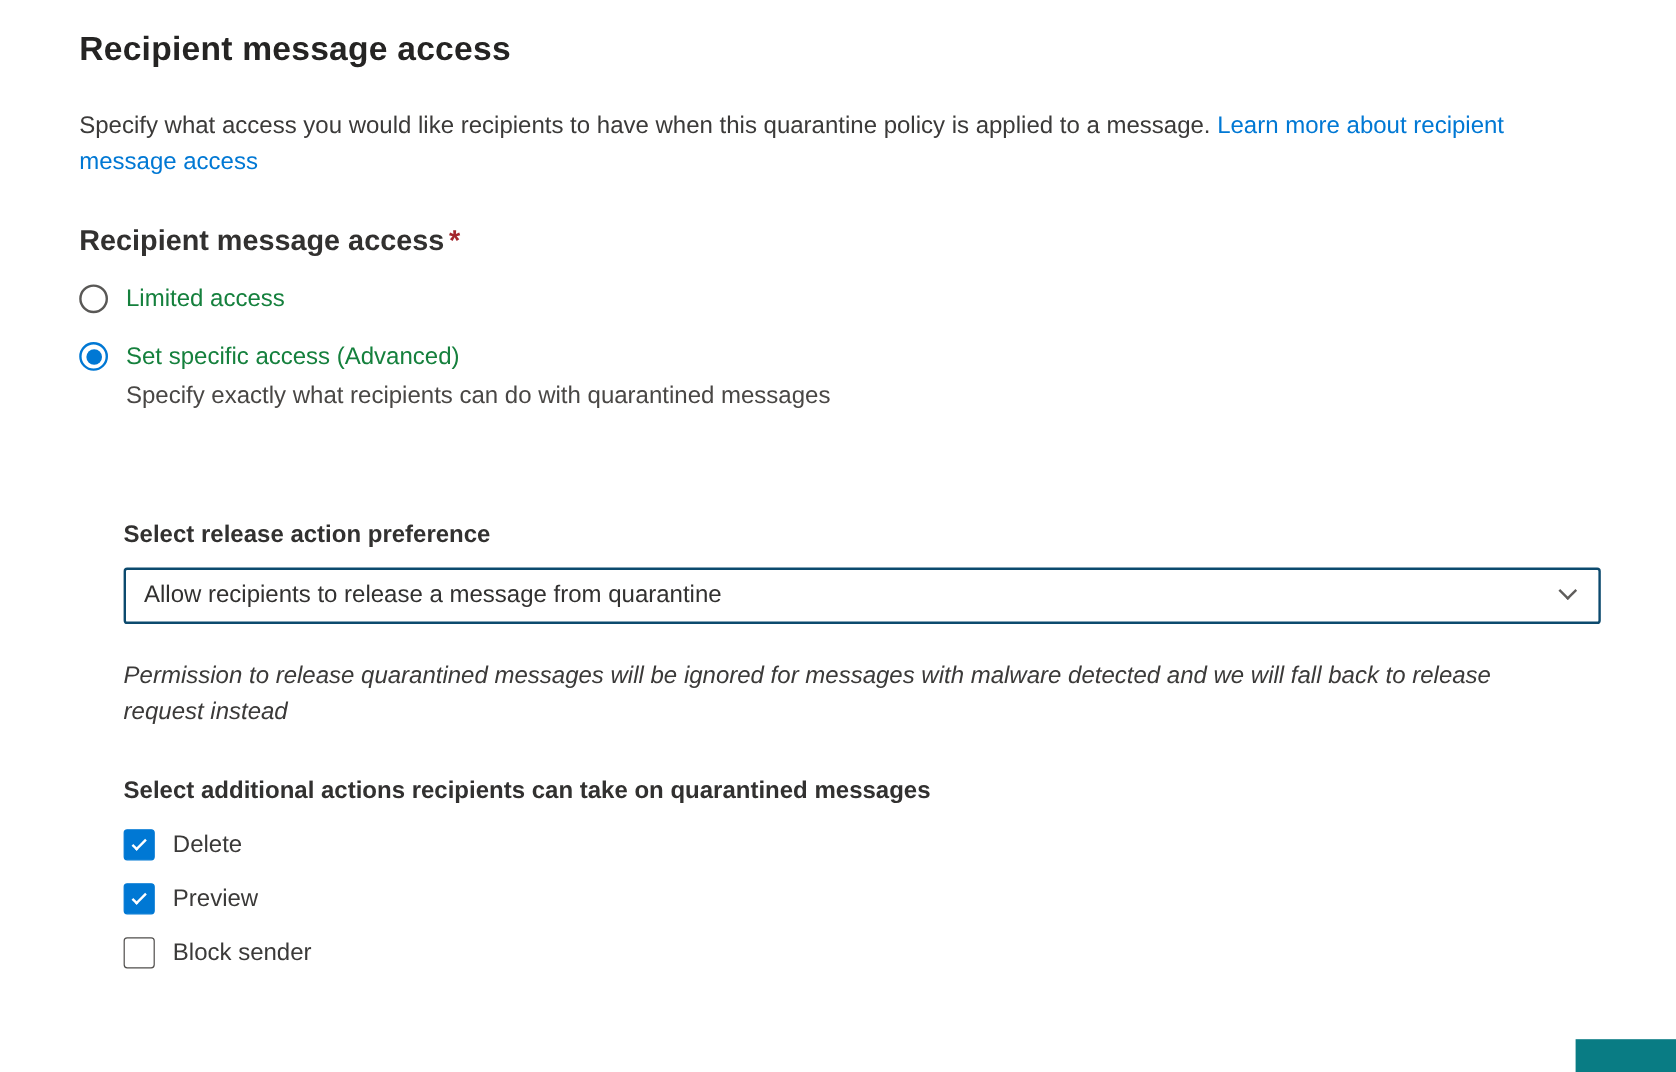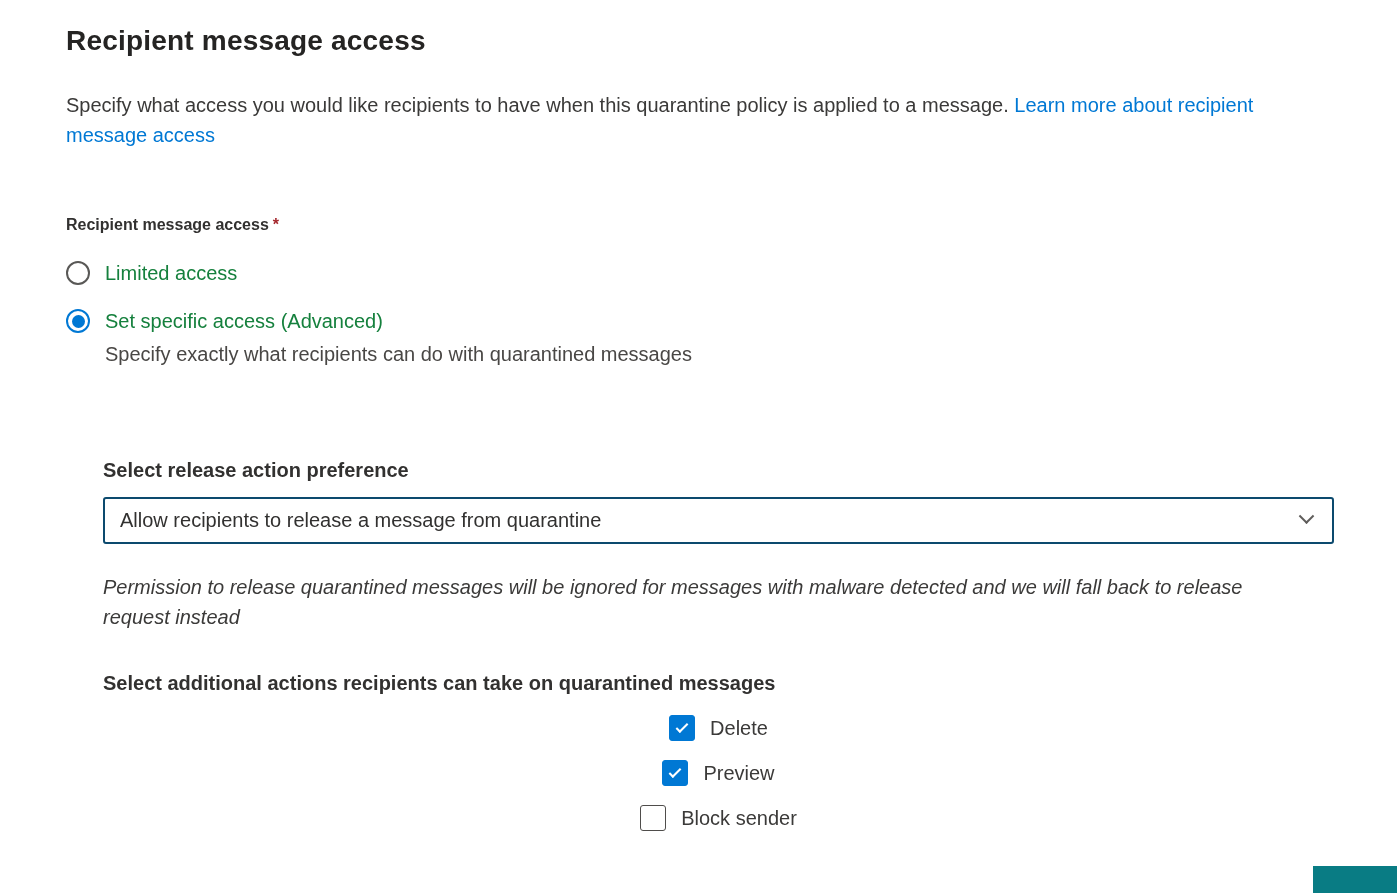--- a/index.html
+++ b/index.html
@@ -18,21 +18,21 @@
     margin: 0; line-height: 34px; letter-spacing: 0.2px;
   }
 
   .intro {
     margin-top: 32px; font-size: 20px; line-height: 30px;
     color: #3b3a39; max-width: 1268px;
   }
   .link { color: #0078d4; cursor: pointer; text-decoration: none; }
 
   .field-label {
-    margin-top: 62px; font-size: 16px; font-weight: 600;
+    margin-top: 38px; font-size: 24px; font-weight: 600;
     color: #323130; line-height: 26px;
   }
   .required { color: #a4262c; margin-left: 4px; font-weight: 600; }
 
   
   .radio-option { display: flex; margin-top: 22px; cursor: pointer; }
   .radio-option + .radio-option { margin-top: 22px; }
   .radio-circle {
     flex: 0 0 auto;
     width: 24px; height: 24px; border-radius: 50%;
@@ -67,21 +67,21 @@
     margin-right: 4px;
   }
 
   .note {
     margin-top: 28px; font-size: 20px; line-height: 30px;
     color: #3b3a39; max-width: 1175px; font-style: italic;
   }
 
   .additional-label { margin-top: 38px; }
 
-  .checkbox-row { display: flex; align-items: center; margin-top: 19px; cursor: pointer; justify-content: center; }
+  .checkbox-row { display: flex; align-items: center; margin-top: 19px; cursor: pointer; }
   .checkbox-row:first-of-type { margin-top: 22px; }
   .checkbox {
     flex: 0 0 auto; width: 26px; height: 26px; border-radius: 3px;
     border: 1px solid #4f4d4b; background: #fff;
     display: flex; align-items: center; justify-content: center;
   }
   .checkbox.checked { background: #0078d4; border-color: #0078d4; }
   .checkmark {
     width: 12px; height: 6px;
     border-left: 2px solid #fff; border-bottom: 2px solid #fff;

